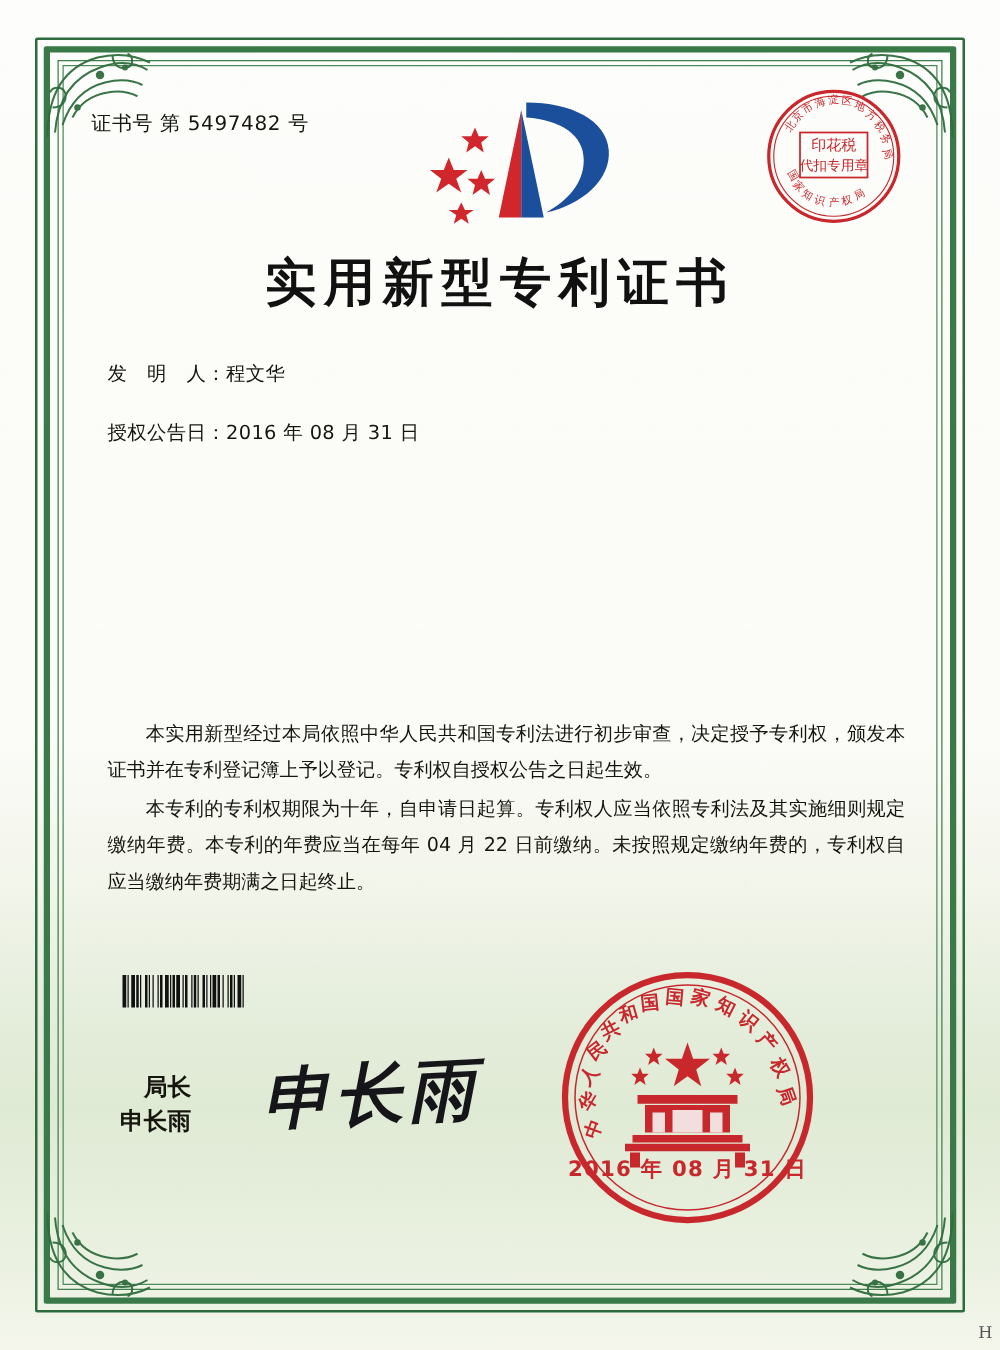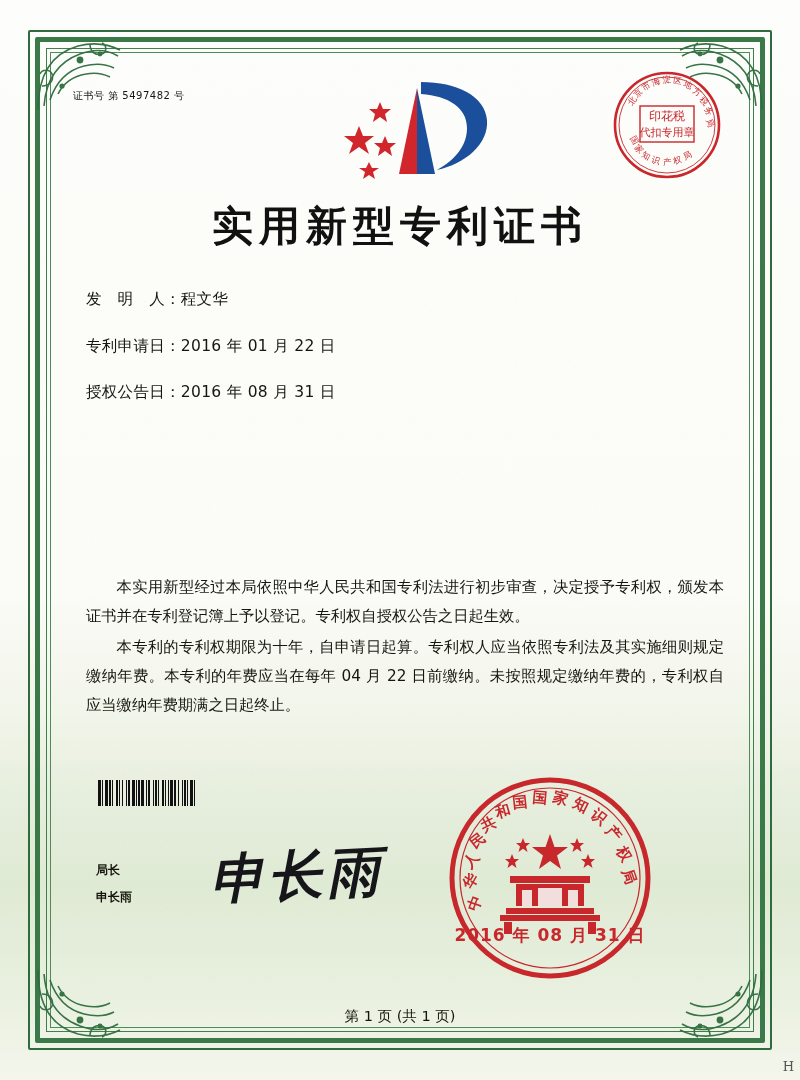--- a/index.html
+++ b/index.html
@@ -85,21 +85,21 @@
   
   .content {
     position: absolute;
     left: 60px; top: 62px; right: 60px; bottom: 62px;
   }
 
   .cert-no {
     position: absolute;
     left: 13px; top: 27px;
     font-family: "DejaVu Sans", sans-serif;
-    font-size: 10px;
+    font-size: 16px;
     color: #16160f;
     letter-spacing: .5px;
   }
 
   
   .logo {
     position: absolute;
     left: 265px; top: 12px;
     width: 180px; height: 110px;
   }
@@ -173,24 +173,25 @@
     display: block;
     background: #111;
     height: 100%;
   }
 
   
   .sig-label {
     position: absolute;
     left: 36px;
     top: 795px;
-    font-size: 12px;
+    font-size: 19px;
     line-height: 27px;
     color: #16160f;
     font-weight: 600;
+    text-align: right;
   }
   .sig-hand {
     position: absolute;
     left: 150px;
     top: 778px;
     font-family: "DejaVu Serif", serif;
     font-size: 54px;
     font-style: italic;
     font-weight: bold;
     color: #15151a;
@@ -354,24 +355,20 @@
     </div>
 
     <div class="title">实用新型专利证书</div>
 
     <div class="fields">
       <div class="field">
         <span class="lab">发　明　人：</span>
         <span class="val">程文华</span>
       </div>
       <div class="field">
-        <span class="lab">专利申请日：</span>
-        <span class="val">2016 年 01 月 22 日</span>
-      </div>
-      <div class="field">
         <span class="lab">授权公告日：</span>
         <span class="val">2016 年 08 月 31 日</span>
       </div>
     </div>
 
     <div class="paragraphs">
       <p>本实用新型经过本局依照中华人民共和国专利法进行初步审查，决定授予专利权，颁发本证书并在专利登记簿上予以登记。专利权自授权公告之日起生效。</p>
       <p>本专利的专利权期限为十年，自申请日起算。专利权人应当依照专利法及其实施细则规定缴纳年费。本专利的年费应当在每年 04 月 22 日前缴纳。未按照规定缴纳年费的，专利权自应当缴纳年费期满之日起终止。</p>
     </div>
 
@@ -480,17 +477,16 @@
           <text transform="translate(146,44) rotate(38)">识</text>
           <text transform="translate(161,59) rotate(49)">产</text>
           <text transform="translate(172,78) rotate(60)">权</text>
           <text transform="translate(178,99) rotate(71)">局</text>
         </g>
       </svg>
     </div>
 
     <div class="seal-date">2016 年 08 月 31 日</div>
 
-    <div class="page-no">第 1 页 (共 1 页)</div>
   </div>
 
   <div class="corner-mark">H</div>
 </div>
 
 </body></html>

